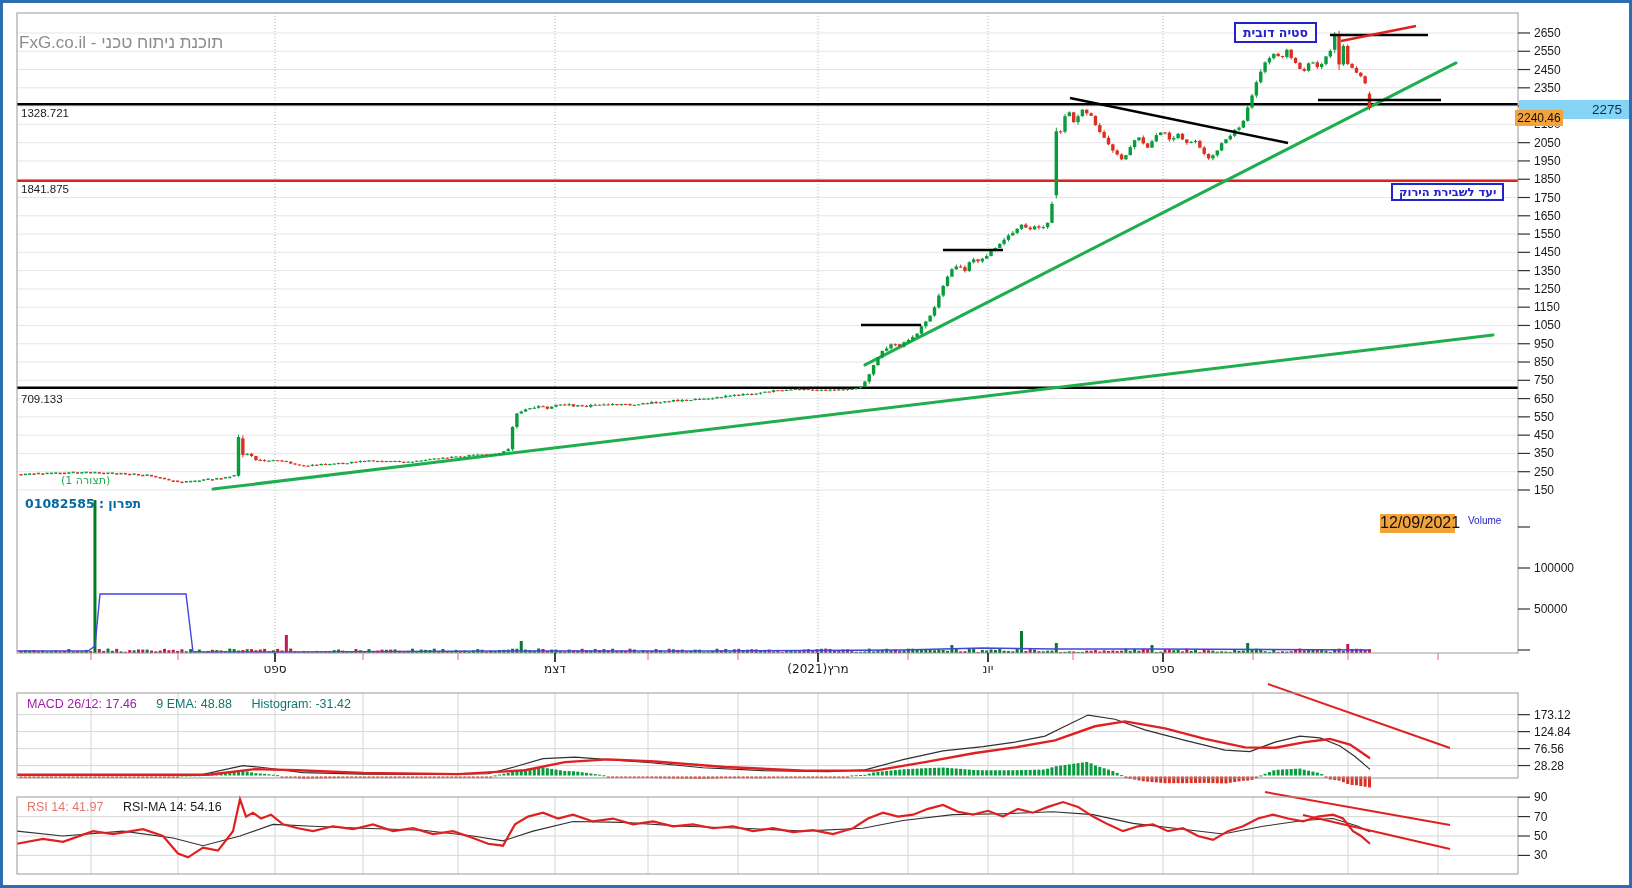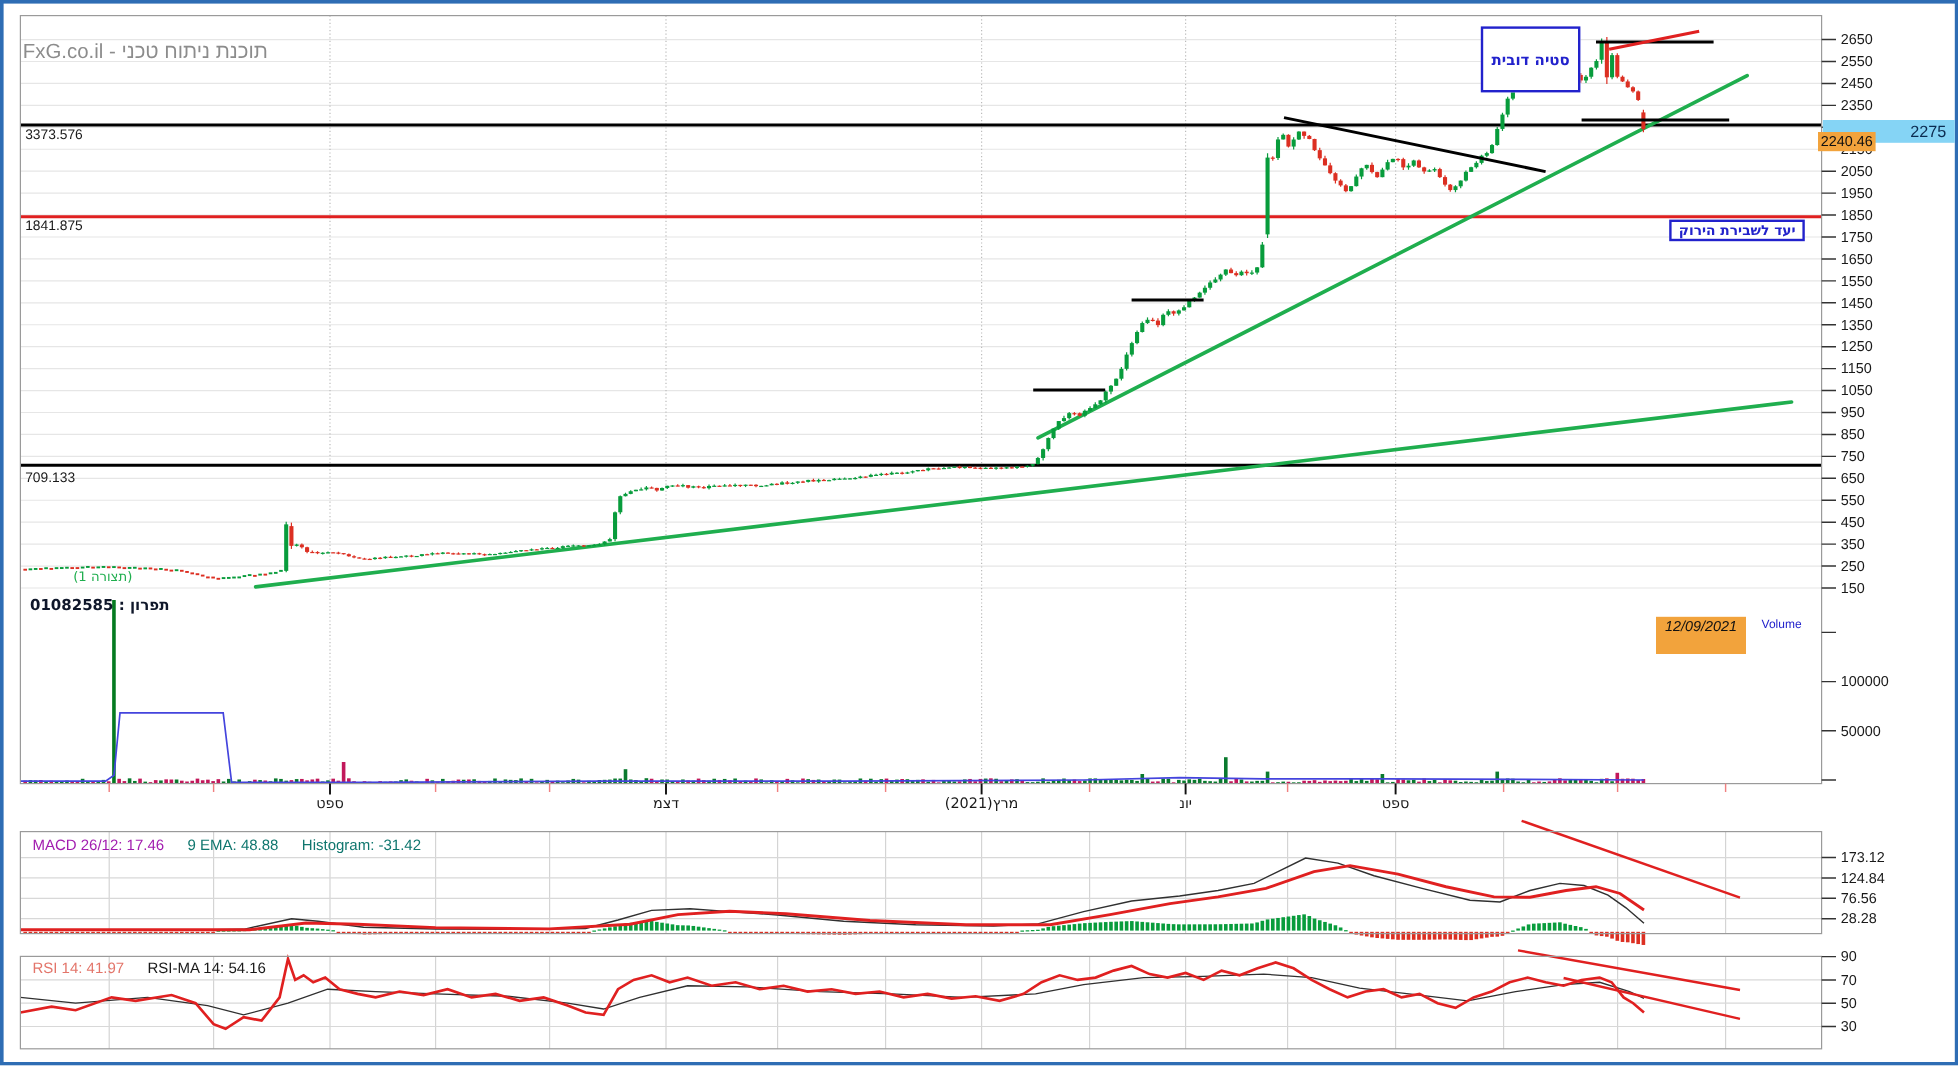--- a/index.html
+++ b/index.html
@@ -5,27 +5,27 @@
   html,body{margin:0;padding:0;background:#fff;}
   #win{position:relative;width:1632px;height:888px;background:#fff;border:3px solid #2e6db4;box-sizing:border-box;overflow:hidden;font-family:"Liberation Sans","DejaVu Sans",sans-serif;}
   #chart{position:absolute;left:0;top:0;}
   .ov{position:absolute;white-space:nowrap;}
   .title{left:16px;top:30px;font-size:17px;color:#8c8c8c;}
   .lvl{font-size:11.5px;color:#1a1a1a;}
   .lvl1{left:18px;top:104px;}
   .lvl2{left:18px;top:180px;}
   .lvl3{left:18px;top:390px;}
   .formation{left:14px;top:471px;font-size:11px;color:#1fae4e;font-family:"DejaVu Sans",sans-serif;padding-left:44px;}
-  .symbol{left:22px;top:493px;font-size:12.5px;font-weight:700;color:#0f172a;direction:rtl;font-family:"DejaVu Sans",sans-serif;}
-  .annbox{border:2px solid #2222cc;color:#2222cc;background:#fff;font-weight:700;padding:18px 7px;font-family:"DejaVu Sans",sans-serif;}
+  .symbol{left:22px;top:493px;font-size:12.5px;font-weight:700;color:#0369a1;direction:rtl;font-family:"DejaVu Sans",sans-serif;}
+  .annbox{border:2px solid #2222cc;color:#2222cc;background:#fff;font-weight:700;padding:1px 7px;font-family:"DejaVu Sans",sans-serif;}
   .bearish{left:1231px;top:19px;font-size:12.5px;}
   .target{left:1388px;top:180px;font-size:11.5px;padding:0 6px;}
   .cyanband{left:1516px;top:97px;width:112px;height:19px;background:#85d4f5;color:#0b2b50;font-size:13.5px;text-align:right;padding-right:9px;box-sizing:border-box;line-height:19px;}
   .curprice{left:1512px;top:107px;width:48px;height:16px;background:#f2a33c;color:#111;font-size:12px;text-align:center;line-height:16px;}
-  .datebox{left:1377px;top:511px;width:75px;height:31px;background:#f2a33c;color:#111;font-size:12px;text-align:center;line-height:17px;font-style:italic;}
+  .datebox{left:1377px;top:511px;width:75px;height:19px;background:#f2a33c;color:#111;font-size:16px;text-align:center;line-height:17px;}
   .vollabel{left:1465px;top:512px;color:#2222cc;font-size:10px;}
   .paneheader{font-size:12.5px;}
   .macdhdr{left:24px;top:694px;}
   .rsihdr{left:24px;top:797px;}
   .hgray{color:#a21caf;}
   .hred{color:#0f766e;}
   .hsalmon{color:#e3756a;margin-top:30px;}
   .hblack{color:#1a1a1a;}
   .paneheader span{margin-right:16px;}
 </style>
@@ -1436,21 +1436,21 @@
         <text x="272" y="670" font-size="12" fill="#1a1a1a" text-anchor="middle" font-family="DejaVu Sans, sans-serif">ספט</text>
         <text x="552" y="670" font-size="12" fill="#1a1a1a" text-anchor="middle" font-family="DejaVu Sans, sans-serif">דצמ</text>
         <text x="815" y="670" font-size="12" fill="#1a1a1a" text-anchor="middle" font-family="DejaVu Sans, sans-serif">מרץ(2021)</text>
         <text x="985" y="670" font-size="12" fill="#1a1a1a" text-anchor="middle" font-family="DejaVu Sans, sans-serif">יונ</text>
         <text x="1160" y="670" font-size="12" fill="#1a1a1a" text-anchor="middle" font-family="DejaVu Sans, sans-serif">ספט</text>
       </g>
     </svg>
 
   <div class="ov title">FxG.co.il - תוכנת ניתוח טכני</div>
 
-  <div class="ov lvl lvl1">3373.576</div>
+  <div class="ov lvl lvl1">1328.721</div>
   <div class="ov lvl lvl2">1841.875</div>
   <div class="ov lvl lvl3">709.133</div>
 
   <div class="ov formation">(תצורה 1)</div>
   <div class="ov symbol">תפרון : 01082585</div>
 
   <div class="ov annbox bearish">סטיה דובית</div>
   <div class="ov annbox target">יעד לשבירת הירוק</div>
 
   <div class="ov cyanband">2275</div>

